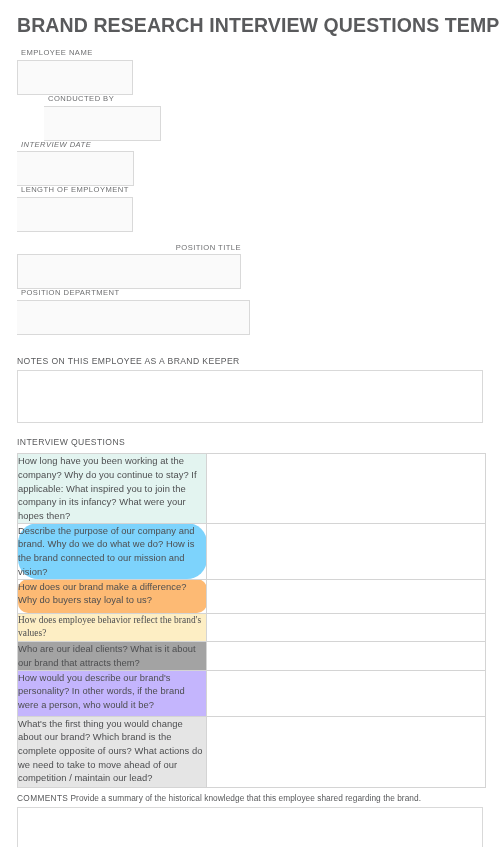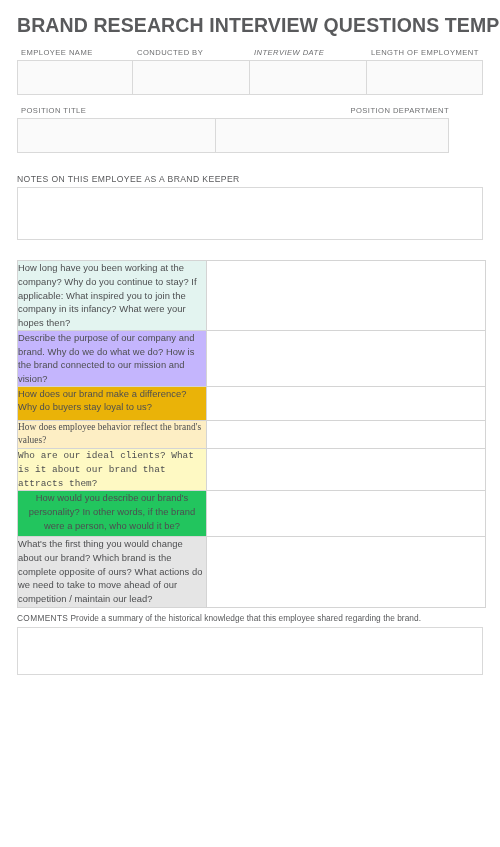--- a/index.html
+++ b/index.html
@@ -50,60 +50,61 @@
     letter-spacing: 0.4px;
     color: #58595b;
     text-transform: uppercase;
     line-height: 1;
   }
 
   
   .hdr-row {
     display: flex;
     width: 466px;
+    flex-direction: column;
   }
   .hdr-row.row1 { margin-top: 13px; }
   .hdr-row.row2 { margin-top: 12px; }
 
   .hdr-cell { box-sizing: border-box; }
   .hdr-cell .box {
     border: 1px solid #d9d9d9;
     background: #fafafa;
     box-sizing: border-box;
   }
 
   
   .c-emp   { width: 116px; }
-  .c-cond  { width: 117px; }
+  .c-cond  { width: 117px; margin-left: 27px; }
   .c-date  { width: 117px; font-style: italic; }
   .c-len   { width: 116px; }
   .hdr-row.row1 .box { height: 35px; }
   .hdr-row.row1 .hdr-cell + .hdr-cell .box { border-left: none; }
 
   
-  .c-pos   { width: 199px; }
-  .c-dept  { width: 233px; text-align: right; }
+  .c-pos   { width: 224px; text-align: right; }
+  .c-dept  { width: 233px; }
   .hdr-row.row2 .box { height: 35px; }
   .hdr-row.row2 .hdr-cell + .hdr-cell .box { border-left: none; }
 
   
   .notes-wrap { margin-top: 22px; width: 466px; }
   .notes-box {
     margin-top: 4px;
     width: 466px;
     height: 53px;
     border: 1px solid #d9d9d9;
     background: #ffffff;
     box-sizing: border-box;
   }
 
   
   .iq-wrap { margin-top: 15px; width: 466px; }
   .iq-table {
-    margin-top: 20px;
+    margin-top: 7px;
     width: 466px;
     border-collapse: collapse;
     table-layout: fixed;
     padding-left: 26px;
   }
   .iq-table td {
     border: 1px solid #d4d4d4;
     vertical-align: top;
     padding: 0;
   }
@@ -180,44 +181,45 @@
       <div class="box"></div>
     </div>
   </div>
 
   <div class="notes-wrap">
     <div class="section-label">NOTES ON THIS EMPLOYEE AS A BRAND KEEPER</div>
     <div class="notes-box"></div>
   </div>
 
   <div class="iq-wrap">
+    <div class="section-label">INTERVIEW QUESTIONS</div>
     <table class="iq-table">
       <tbody>
           <tr>
             <td class="q-cell" style="background: rgb(227, 244, 240); height: 57px;">How long have you been working at the company? Why do you continue to stay? If applicable: What inspired you to join the company in its infancy? What were your hopes then?</td>
             <td class="a-cell"></td>
           </tr>
           <tr>
-            <td class="q-cell" style="background: #c4b5fd; height: 47px;">Describe the purpose of our company and brand. Why do we do what we do? How is the brand connected to our mission and vision?</td>
-            <td class="a-cell"></td>
-          </tr>
-          <tr>
-            <td class="q-cell" style="background: #eab308; height: 33px;">How does our brand make a difference? Why do buyers stay loyal to us?</td>
+            <td class="q-cell" style="background: #7dd3fc; height: 47px; border-radius: 20px;">Describe the purpose of our company and brand. Why do we do what we do? How is the brand connected to our mission and vision?</td>
+            <td class="a-cell"></td>
+          </tr>
+          <tr>
+            <td class="q-cell" style="background: #fdba74; height: 33px; border-radius: 10px;">How does our brand make a difference? Why do buyers stay loyal to us?</td>
             <td class="a-cell"></td>
           </tr>
           <tr>
             <td class="q-cell" style="background: rgb(253, 238, 196); height: 27px; font-family: Liberation Serif, serif;">How does employee behavior reflect the brand's values?</td>
             <td class="a-cell"></td>
           </tr>
           <tr>
-            <td class="q-cell" style="background: #fef9c3; height: 25px; font-family: Liberation Mono, monospace;">Who are our ideal clients? What is it about our brand that attracts them?</td>
-            <td class="a-cell"></td>
-          </tr>
-          <tr>
-            <td class="q-cell" style="background: #22c55e; height: 45px; text-align: center;">How would you describe our brand's personality? In other words, if the brand were a person, who would it be?</td>
+            <td class="q-cell" style="background: #a3a3a3; height: 25px;">Who are our ideal clients? What is it about our brand that attracts them?</td>
+            <td class="a-cell"></td>
+          </tr>
+          <tr>
+            <td class="q-cell" style="background: #c4b5fd; height: 45px;">How would you describe our brand's personality? In other words, if the brand were a person, who would it be?</td>
             <td class="a-cell"></td>
           </tr>
           <tr>
             <td class="q-cell" style="background: #e5e5e5; height: 70px;">What's the first thing you would change about our brand? Which brand is the complete opposite of ours? What actions do we need to take to move ahead of our competition / maintain our lead?</td>
             <td class="a-cell"></td>
           </tr>
         </tbody>
     </table>
   </div>
 

